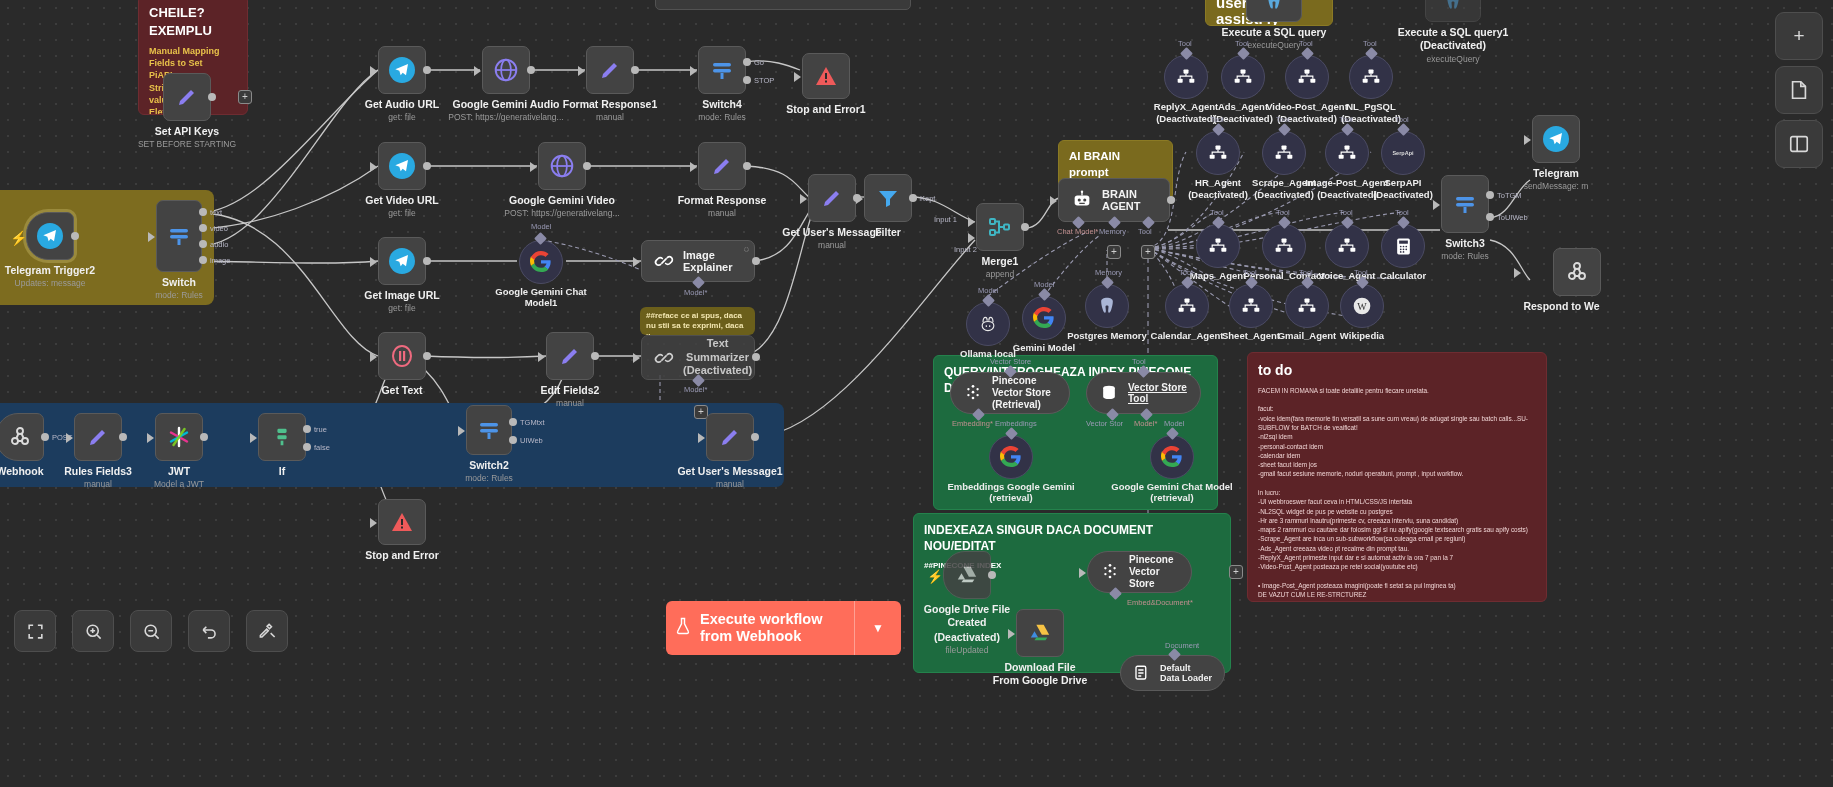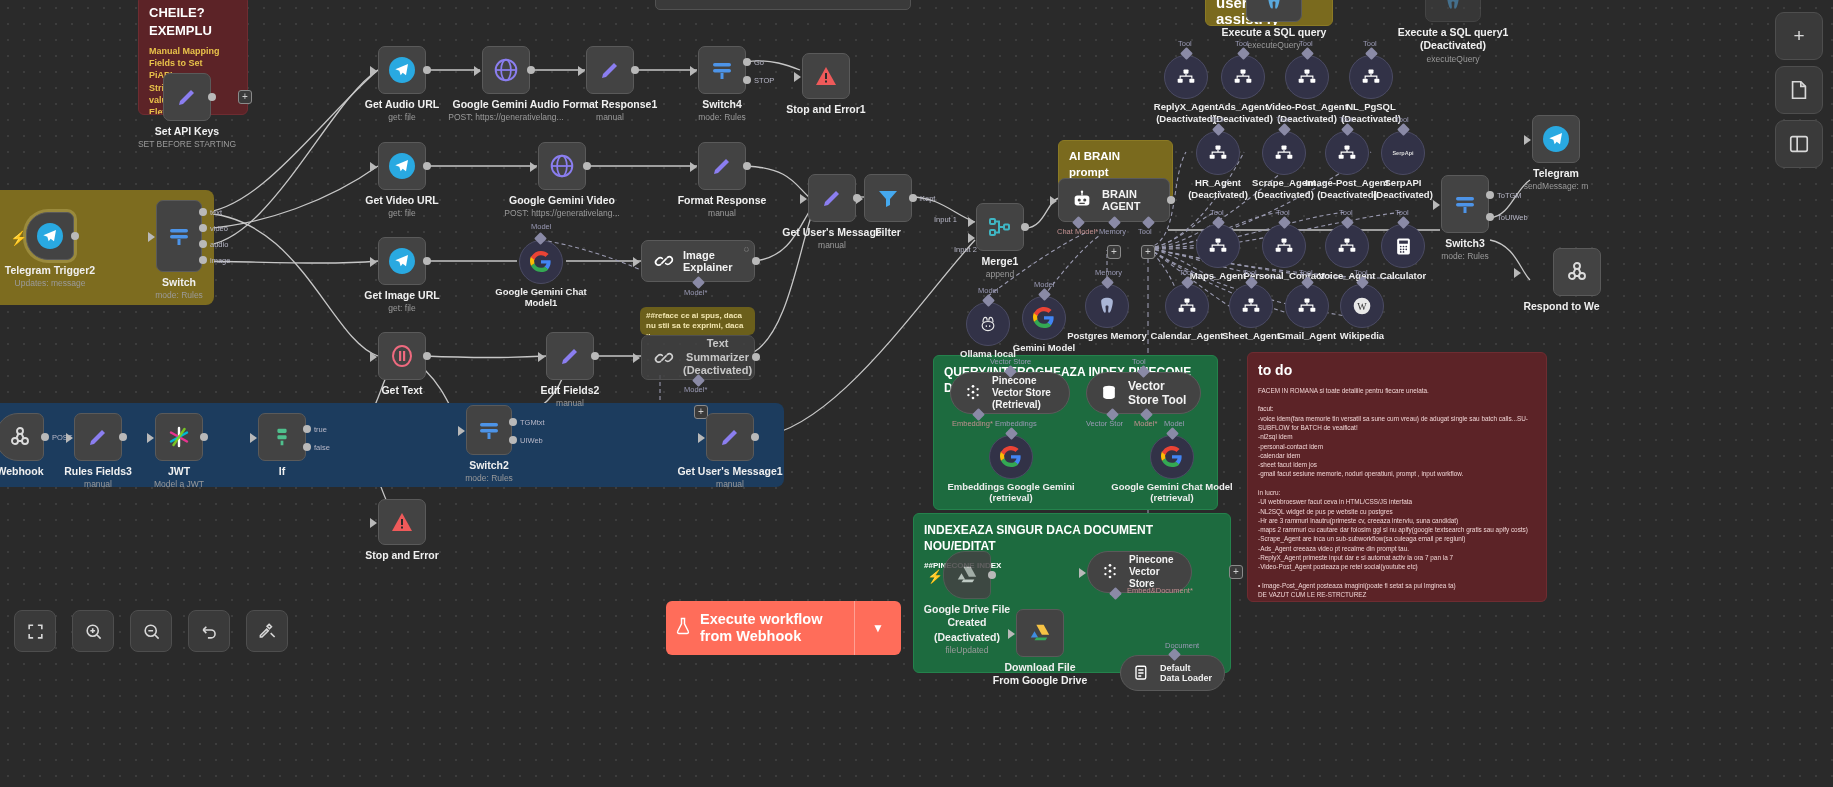--- a/index.html
+++ b/index.html
@@ -1015,21 +1015,21 @@
     <div class="porttag" style="left:2px;top:47px;color:#c08f8f;">Embedding*</div>
   </div>
 
   <div class="node" style="left:1086px; top:372px;">
     <div class="wbox" style="width:115px;height:42px;border-radius:21px;">
       <svg width="20" height="20" viewBox="0 0 24 24" fill="#fff">
           <ellipse cx="12" cy="6" rx="7" ry="2.8"></ellipse>
           <path d="M5 6v5c0 1.6 3.1 2.8 7 2.8s7-1.2 7-2.8V6"></path>
           <path d="M5 11.5v5c0 1.6 3.1 2.8 7 2.8s7-1.2 7-2.8v-5"></path>
         </svg>
-      <span style="font-size:12px;">Vector Store Tool</span>
+      <span style="font-size:10px;text-decoration:underline;">Vector Store Tool</span>
     </div>
     <div class="diamond" style="left:53px;top:-5px;"></div>
     <div class="porttag" style="left:46px;top:-15px;">Tool</div>
     <div class="diamond" style="left:22px;top:38px;"></div>
     <div class="porttag" style="left:0px;top:47px;">Vector Stor</div>
     <div class="diamond" style="left:56px;top:38px;"></div>
     <div class="porttag" style="left:48px;top:47px;color:#c08f8f;">Model*</div>
   </div>
 
   <div class="node" style="left:989px; top:435px;">
@@ -1096,21 +1096,21 @@
           <circle cx="6.5" cy="7.5" r="1.4"></circle>
           <circle cx="17.5" cy="7.5" r="1.4"></circle>
           <circle cx="6.5" cy="14.5" r="1.4"></circle>
           <circle cx="17.5" cy="14.5" r="1.4"></circle>
         </svg>
       <span style="font-size:10px;line-height:1.2;">Pinecone Vector Store</span>
     </div>
     <div class="arrowin" style="left:-8px;top:17px;"></div>
     <div class="plusbtn" style="left:142px;top:14px;">+</div>
     <div class="diamond" style="left:24px;top:38px;"></div>
-    <div class="porttag" style="left:-2px;top:35px;color:#c08f8f;padding-left:42px;">Embed&amp;Document*</div>
+    <div class="porttag" style="left:-2px;top:47px;color:#c08f8f;padding-left:42px;">Embed&amp;Document*</div>
   </div>
 
   <div class="node" style="left:1120px; top:655px;">
     <div class="wbox" style="width:105px;height:36px;border-radius:18px;">
       <svg width="18" height="18" viewBox="0 0 24 24" fill="none" stroke="#fff" stroke-width="1.8">
           <rect x="4" y="3" width="13" height="17" rx="2"></rect>
           <path d="M7 8h7M7 12h7M7 16h4"></path>
         </svg>
       <span style="font-size:9px;line-height:1.15;">Default Data Loader</span>
     </div>

